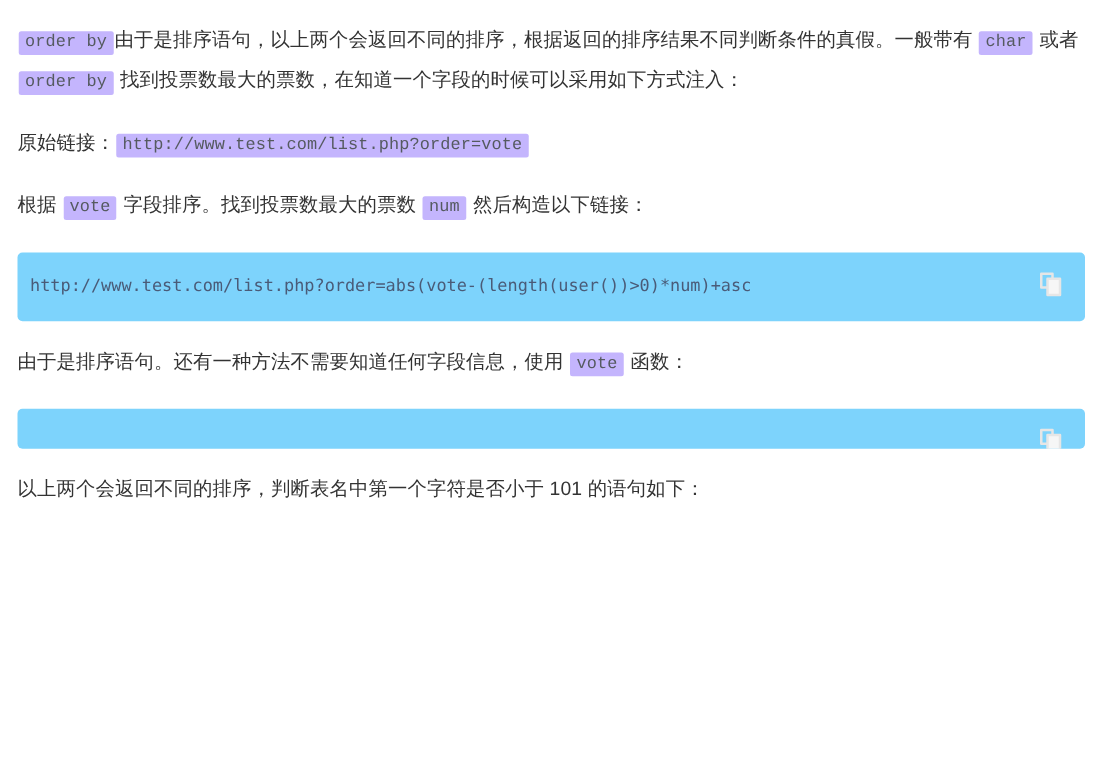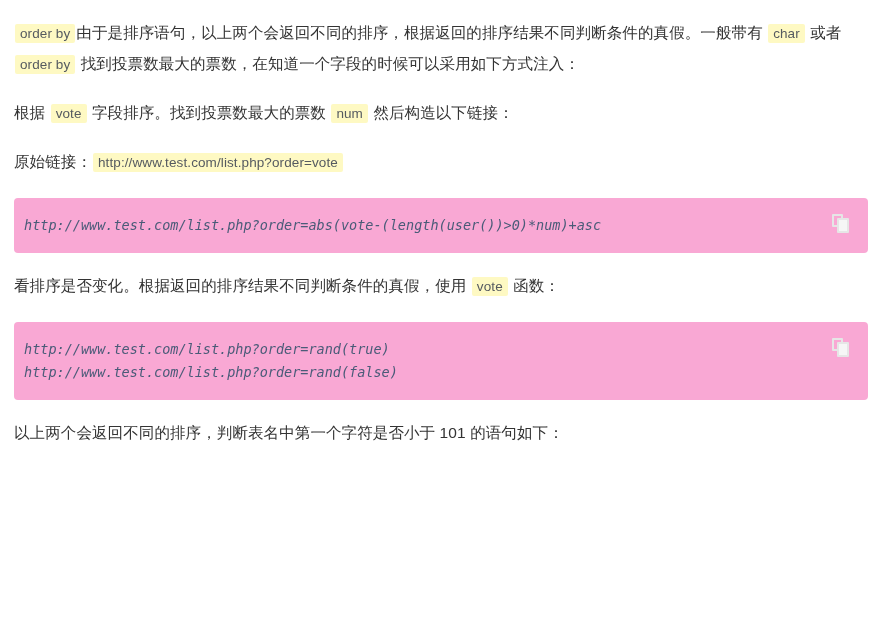--- a/index.html
+++ b/index.html
@@ -32,37 +32,36 @@
   }
   p.para {
     font-size: 15.5px;
     line-height: 30px;
     color: #333333;
     margin: 18px 0 0 0;
     padding: 0;
     letter-spacing: 0.1px;
   }
   code.inline {
-    font-family: Liberation Sans, sans-serif;
+    font-family: Liberation Mono, monospace;
     font-size: 13.5px;
-    background: #fef9c3;
+    background: #c4b5fd;
     color: #555a60;
     padding: 2px 5px;
     border-radius: 2px;
     margin: 0 1px;
     white-space: pre;
   }
   .codeblock {
     position: relative;
-    background: #f9a8d4;
+    background: #7dd3fc;
     border-radius: 4px;
     margin: 20px 0 0 0;
     padding: 16px 18px 16px 10px;
     overflow: hidden;
-    font-style: italic;
   }
   .codeblock pre {
     margin: 0;
     padding: 0;
     font-family: "DejaVu Sans Mono", "Liberation Mono", monospace;
     font-size: 13.5px;
     line-height: 23px;
     color: #4a5b78;
     white-space: pre;
     overflow: hidden;
@@ -119,42 +118,40 @@
 <body>
 
 <div class="doc">
 
 
   <p class="para">
     <code class="inline">order by</code><span>由于是排序语句，以上两个会返回不同的排序，根据返回的排序结果不同判断条件的真假。一般带有</span> <code class="inline">char</code> <span>或者</span> <code class="inline">order by</code> <span>找到投票数最大的票数，在知道一个字段的时候可以采用如下方式注入：</span>
   </p>
 
   <p class="para">
-    <span>根据</span> <code class="inline">vote</code> <span>字段排序。找到投票数最大的票数</span> <code class="inline">num</code> <span>然后构造以下链接：</span>
+    <span>原始链接：</span><code class="inline">http://www.test.com/list.php?order=vote</code>
   </p>
 
   <p class="para">
-    <span>原始链接：</span><code class="inline">http://www.test.com/list.php?order=vote</code>
+    <span>根据</span> <code class="inline">vote</code> <span>字段排序。找到投票数最大的票数</span> <code class="inline">num</code> <span>然后构造以下链接：</span>
   </p>
 
   <div class="codeblock">
     <pre>http://www.test.com/list.php?order=abs(vote-(length(user())&gt;0)*num)+asc</pre>
     <span class="copy-icon">
       <span class="back"></span>
       <span class="front"></span>
     </span>
   </div>
 
   <p class="para">
-    <span>看排序是否变化。根据返回的排序结果不同判断条件的真假，使用</span> <code class="inline">vote</code> <span>函数：</span>
+    <span>由于是排序语句。还有一种方法不需要知道任何字段信息，使用</span> <code class="inline">vote</code> <span>函数：</span>
   </p>
 
   <div class="codeblock">
-    <pre>http://www.test.com/list.php?order=rand(true)
-http://www.test.com/list.php?order=rand(false)</pre>
     <span class="copy-icon">
       <span class="back"></span>
       <span class="front"></span>
     </span>
   </div>
 
   <p class="para">
     <span>以上两个会返回不同的排序，判断表名中第一个字符是否小于 101 的语句如下：</span>
   </p>
 

